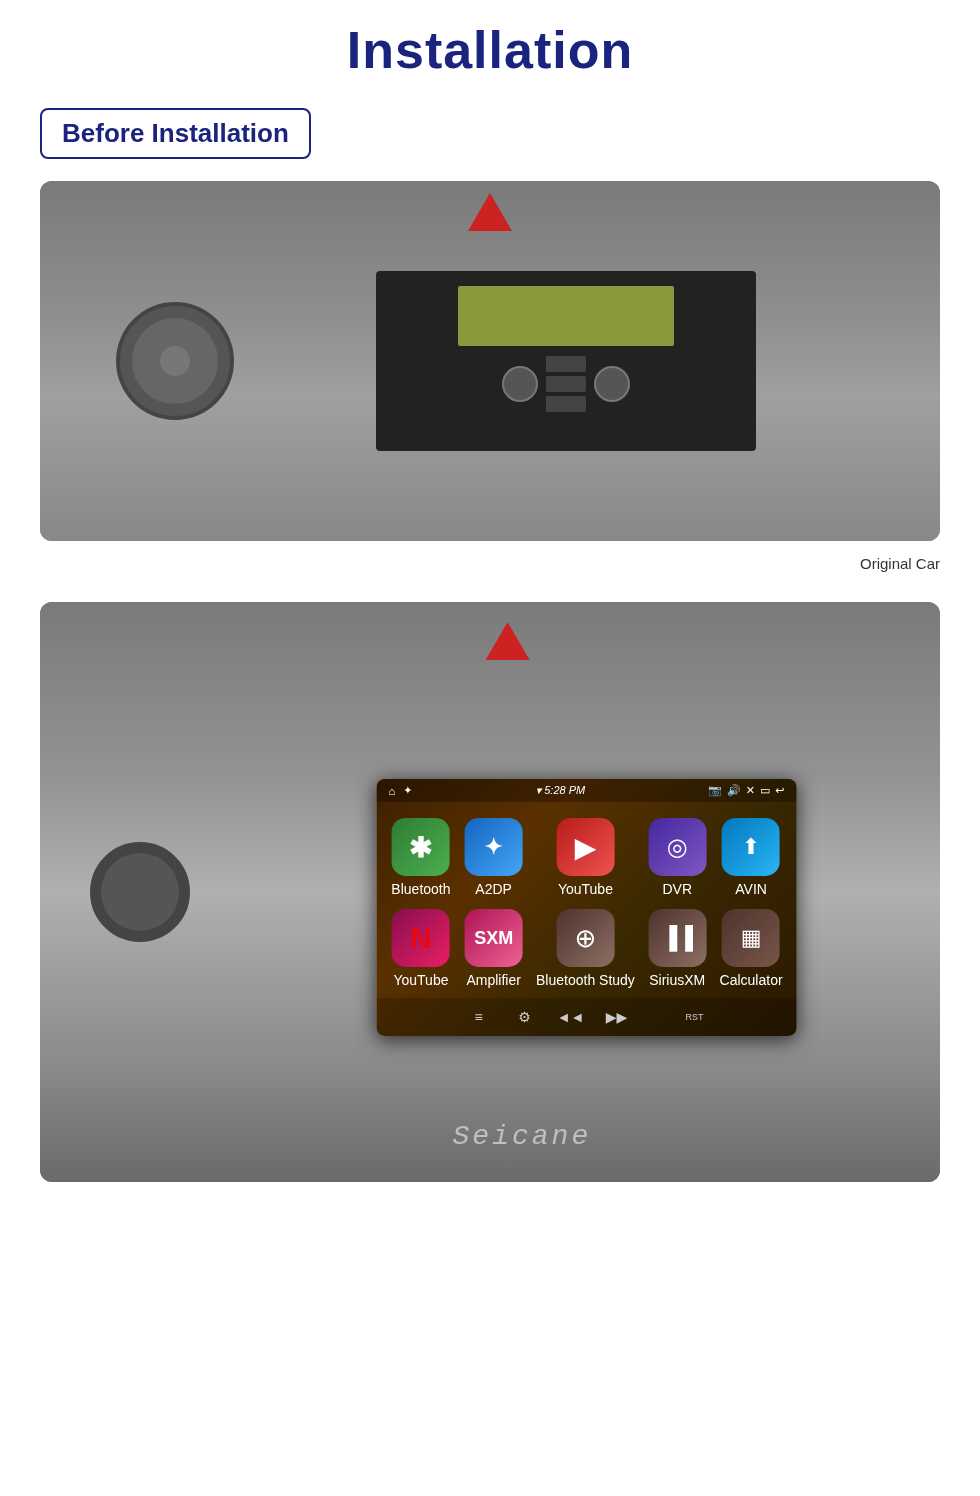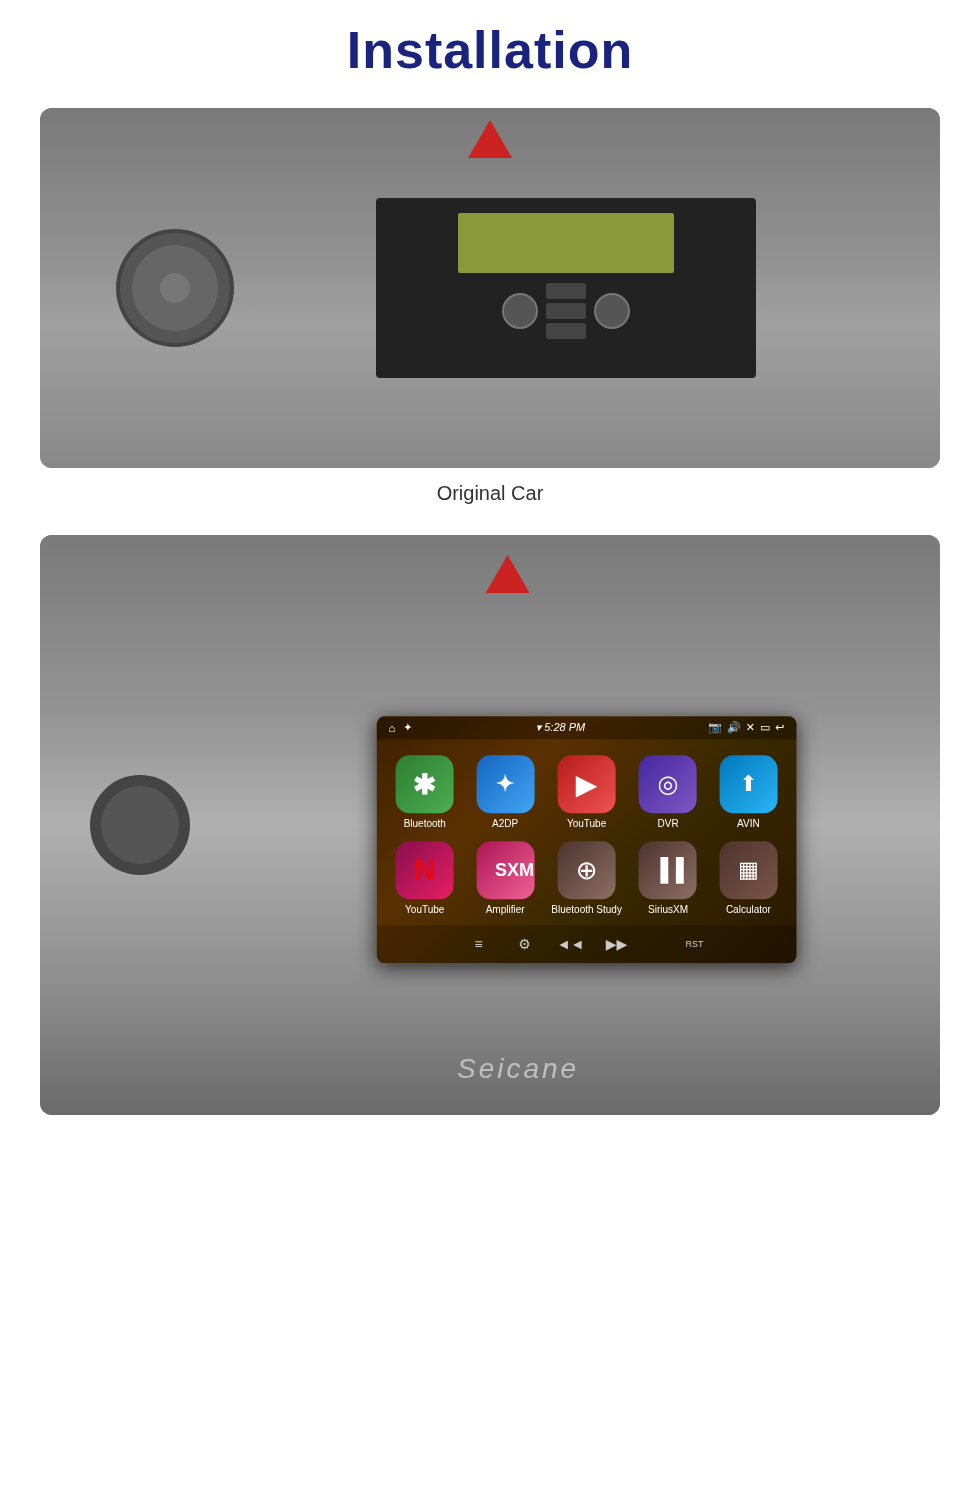--- a/index.html
+++ b/index.html
@@ -150,22 +150,22 @@
       left: 50%;
       transform: translateX(-50%);
       width: 0;
       height: 0;
       border-left: 22px solid transparent;
       border-right: 22px solid transparent;
       border-bottom: 38px solid #cc2222;
     }
 
     .image-caption {
-      text-align: center;
-      font-size: 20px;
+      text-align: right;
+      font-size: 15px;
       color: #333;
       margin-bottom: 30px;
     }
 
     
     .after-car {
       background: linear-gradient(135deg, #6e6e6e 0%, #888 30%, #aaa 50%, #888 70%, #666 100%);
       height: 580px;
       position: relative;
       border-radius: 12px;
@@ -241,33 +241,33 @@
       width: 58px;
       height: 58px;
       border-radius: 14px;
       display: flex;
       align-items: center;
       justify-content: center;
       font-size: 26px;
     }
 
     .app-label {
-      font-size: 10px;
+      font-size: 14px;
       color: #fff;
       text-align: center;
       white-space: nowrap;
     }
 
     .app-bluetooth { background: linear-gradient(135deg, #2e7d32, #4caf50); }
     .app-a2dp { background: linear-gradient(135deg, #1565c0, #42a5f5); }
     .app-youtube { background: linear-gradient(135deg, #b71c1c, #ef5350); }
     .app-dvr { background: linear-gradient(135deg, #4527a0, #7e57c2); }
     .app-avin { background: linear-gradient(135deg, #0277bd, #29b6f6); }
     .app-netflix { background: linear-gradient(135deg, #880e4f, #e91e63); color: #e50914; }
-    .app-siriusxm { background: linear-gradient(135deg, #ad1457, #f06292); justify-content: flex-end; }
+    .app-siriusxm { background: linear-gradient(135deg, #ad1457, #f06292); }
     .app-wheelkey { background: linear-gradient(135deg, #4e342e, #8d6e63); }
     .app-amplifier { background: linear-gradient(135deg, #4e342e, #8d6e63); }
     .app-calculator { background: linear-gradient(135deg, #4e342e, #795548); }
 
     .android-bottombar {
       display: flex;
       justify-content: center;
       gap: 24px;
       padding: 8px 14px;
       background: rgba(0,0,0,0.2);
@@ -284,21 +284,21 @@
     }
 
     .seicane-brand {
       position: absolute;
       bottom: 30px;
       left: 50%;
       transform: translateX(-27%);
       font-size: 28px;
       font-style: italic;
       color: #ccc;
-      font-family: Liberation Sans, sans-serif;
+      font-family: Liberation Mono, monospace;
       letter-spacing: 3px;
       opacity: 0.85;
     }
 
     .steering-after {
       position: absolute;
       left: 50px;
       top: 50%;
       transform: translateY(-50%);
       width: 100px;
@@ -326,20 +326,23 @@
       color: #e50914;
       font-family: Arial Black, sans-serif;
     }
   </style>
 </head>
 <body>
 
 <h1 class="page-title">Installation</h1>
 
 <div>
+  <div class="section-badge">
+    <span class="section-badge-text">Before Installation</span>
+  </div>
 
   <div class="car-image-container before-car">
     <div class="car-bg">
 
       <div class="triangle-indicator"></div>
 
       <div class="steering-wheel"></div>
 
       <div class="head-unit-old">
         <div class="hu-display"></div>

